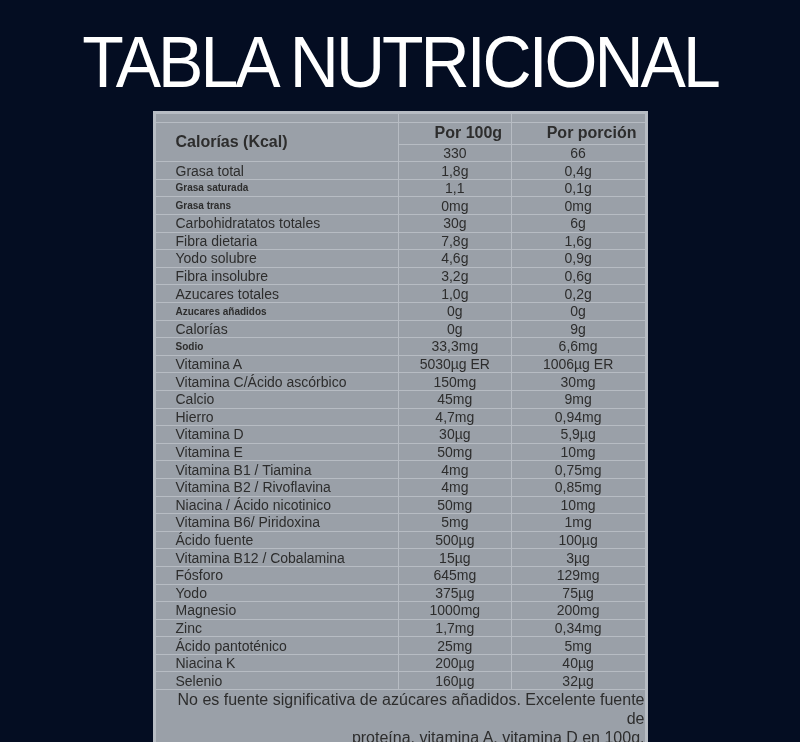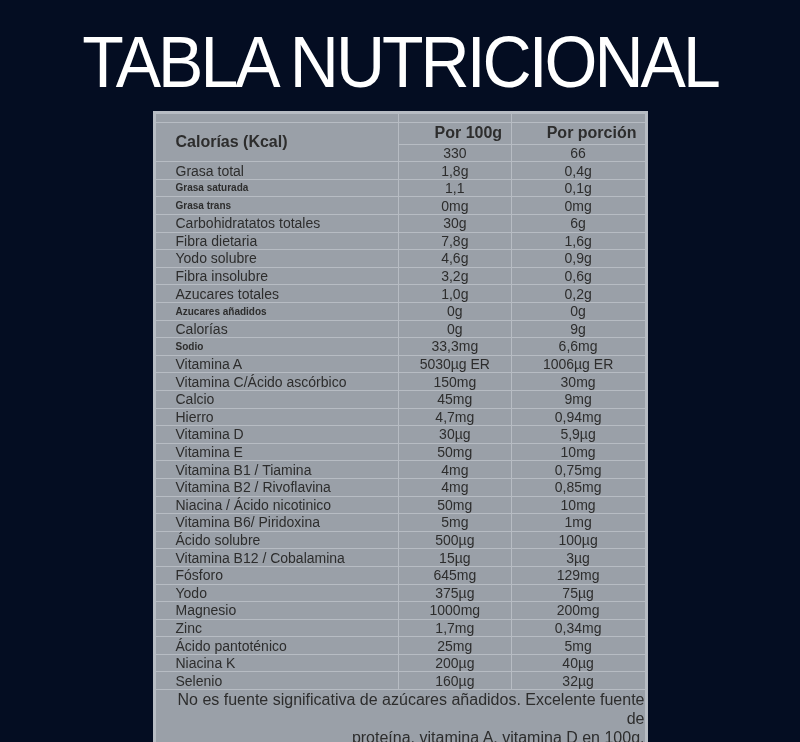--- a/index.html
+++ b/index.html
@@ -200,21 +200,21 @@
     <td class="label-cell">Niacina / Ácido nicotinico</td>
     <td class="value-cell">50mg</td>
     <td class="value-cell">10mg</td>
   </tr>
       <tr>
     <td class="label-cell">Vitamina B6/ Piridoxina</td>
     <td class="value-cell">5mg</td>
     <td class="value-cell">1mg</td>
   </tr>
       <tr>
-    <td class="label-cell">Ácido solubre</td>
+    <td class="label-cell">Ácido fuente</td>
     <td class="value-cell">500µg</td>
     <td class="value-cell">100µg</td>
   </tr>
       <tr>
     <td class="label-cell">Vitamina B12 / Cobalamina</td>
     <td class="value-cell">15µg</td>
     <td class="value-cell">3µg</td>
   </tr>
       <tr>
     <td class="label-cell">Fósforo</td>

